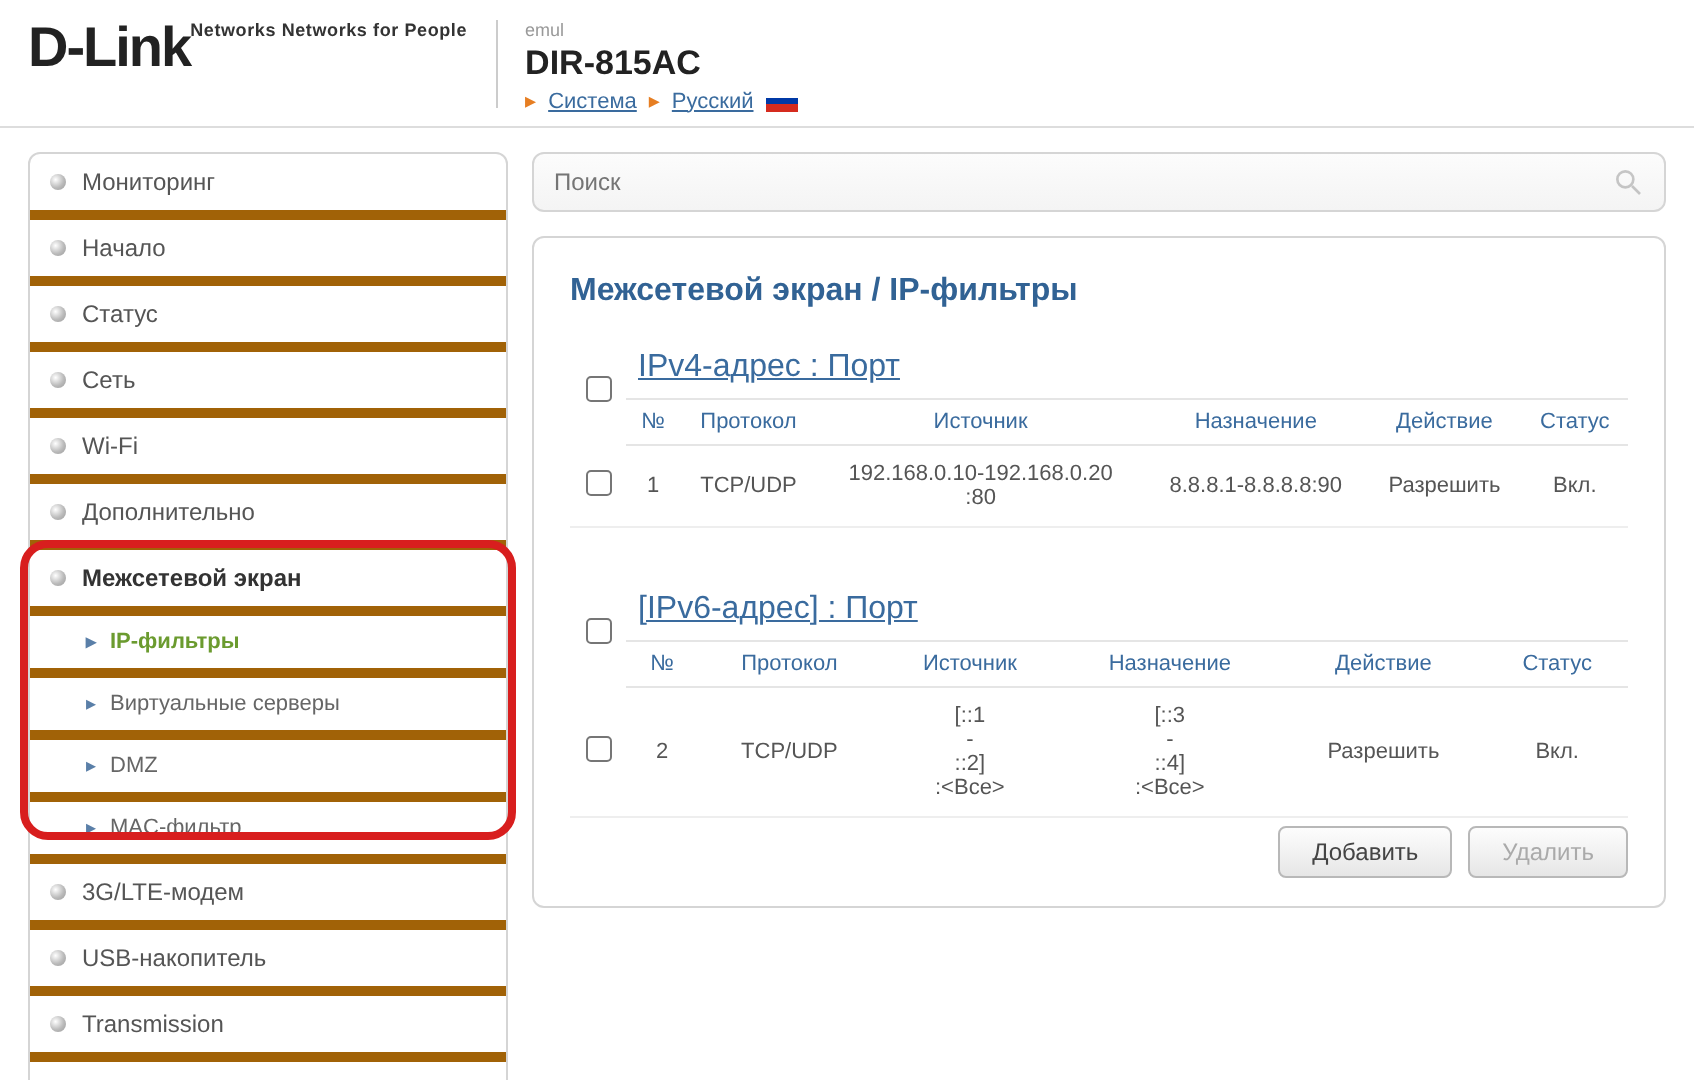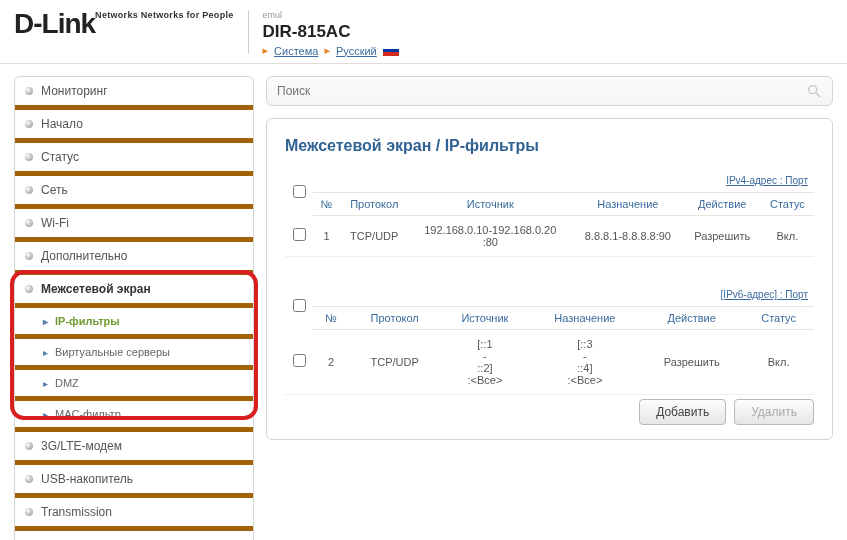--- a/index.html
+++ b/index.html
@@ -29,21 +29,21 @@
 .menu li.sub::before{content:"▸";background:none;width:auto;height:auto;color:#5a7fa8;font-size:10px;left:28px}
 .menu li.sub.sel{color:#6b9b2f;font-weight:bold}
 .hl{position:absolute;border:4px solid #d81e1e;border-radius:14px;pointer-events:none}
 .main{flex:1;display:flex;flex-direction:column;gap:12px}
 .search{border:1px solid #d5d5d5;border-radius:6px;padding:6px 10px;display:flex;background:linear-gradient(#fcfcfc,#f4f4f4)}
 .search input{flex:1;border:none;background:transparent;font-size:12px;color:#888;outline:none}
 .search svg{width:16px;height:16px;opacity:.45}
 .panel{border:1px solid #d5d5d5;border-radius:6px;padding:18px 18px 14px;background:#fff}
 h2{font-size:16px;color:#316294;font-weight:bold;margin-bottom:14px}
 .tbl{width:100%;border-collapse:collapse;font-size:11px;margin-bottom:26px}
-.tbl thead .tt{text-align:right;color:#3a6b9e;font-weight:normal;padding:6px;text-decoration:underline;font-size:10px}
+.tbl thead .tt{text-align:left;color:#3a6b9e;font-weight:normal;padding:6px;text-decoration:underline;font-size:16px}
 .tbl thead .th{color:#3a6b9e;font-weight:normal;text-align:center;padding:5px 6px;border-bottom:1px solid #e5e5e5;border-top:1px solid #e5e5e5}
 .tbl td{text-align:center;padding:8px 6px;color:#555;border-bottom:1px solid #eee}
 .tbl .ck{width:28px}
 .tbl .ck input{margin:0}
 .btns{display:flex;justify-content:flex-end;gap:8px;margin-top:4px}
 .btn{border:1px solid #b8b8b8;border-radius:4px;padding:5px 16px;font-size:12px;background:linear-gradient(#fdfdfd,#e6e6e6);cursor:pointer;color:#444}
 .btn.dis{color:#aaa;cursor:not-allowed}
 </style>
 </head>
 <body>

